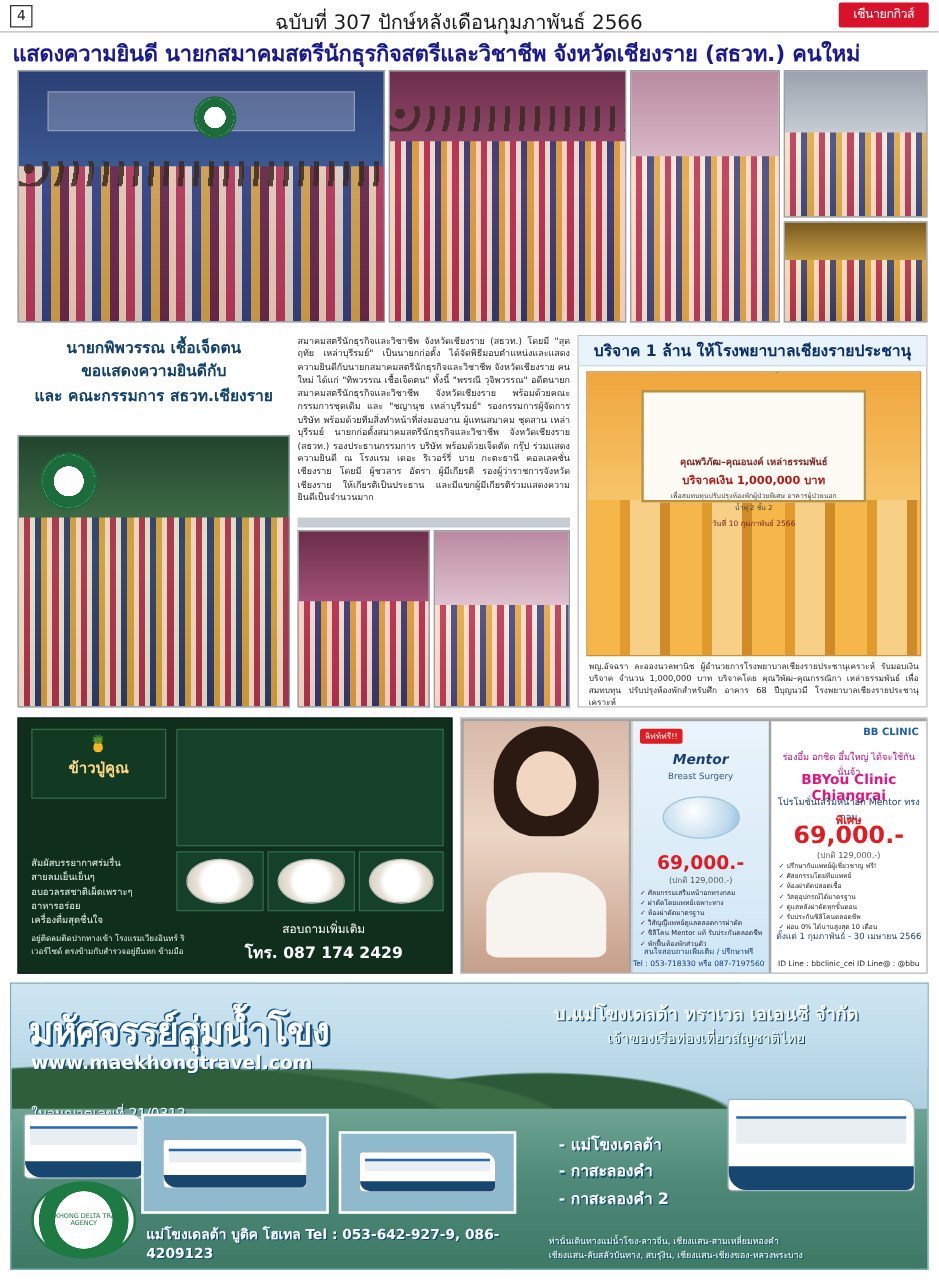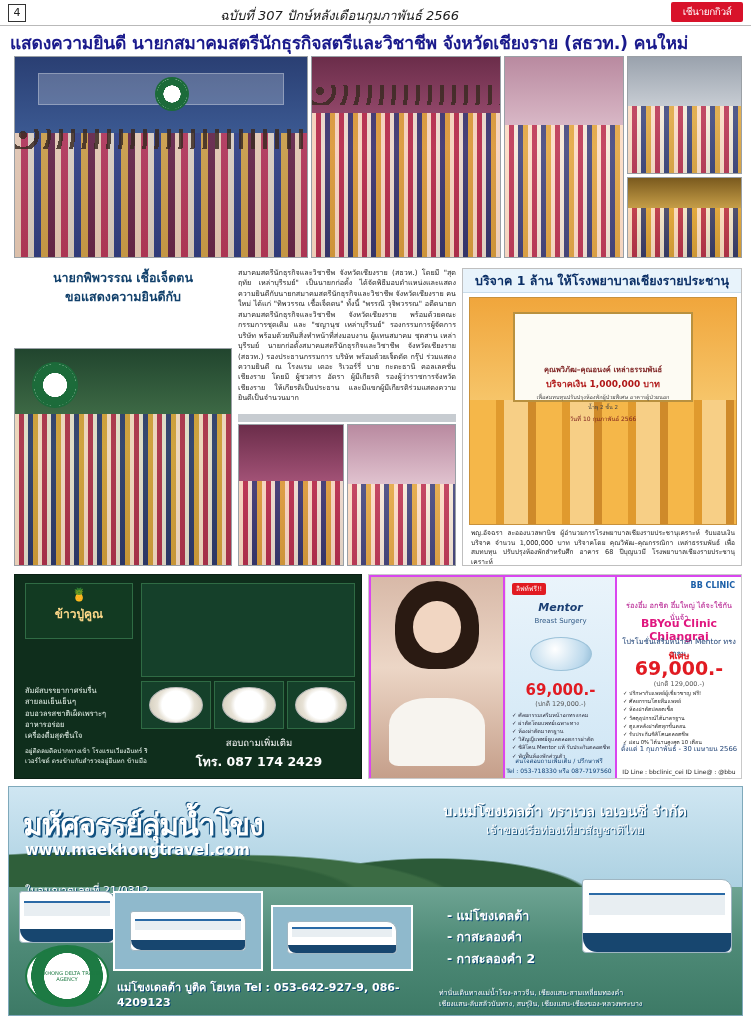--- a/index.html
+++ b/index.html
@@ -24,21 +24,21 @@
   }
   .page-number-box {
     position: absolute; left: 8px; top: 4px;
     width: 18px; height: 18px;
     border: 1px solid #333;
     font-size: 11px; line-height: 16px; text-align: center;
     color: #222;
   }
   .issue-line {
     position: absolute; left: 220px; top: 5px;
-    font-size: 13px; color: #1a1a1a; white-space: nowrap; font-style: italic;
+    font-size: 16px; color: #1a1a1a; white-space: nowrap;
   }
   .logo-box {
     position: absolute; right: 8px; top: 2px;
     width: 72px; height: 20px;
     background: #d8122a;
     color: #fff; font-size: 10px; line-height: 20px; text-align: center;
     border-radius: 2px;
     letter-spacing: -0.4px;
   }
 
@@ -180,21 +180,21 @@
   .rest-cta {
     position: absolute; left: 148px; top: 160px; width: 192px;
     text-align: center; color: #fff;
   }
   .rest-cta .l1 { font-size: 9.5px; }
   .rest-cta .l2 { font-size: 12.5px; font-weight: bold; margin-top: 2px; }
 
   
   .clinic-ad {
     position: absolute; left: 368px; top: 574px; width: 374px; height: 205px;
-    background: #d946ef; border: 1px solid #c9c9c9;
+    background: #a3a3a3; border: 1px solid #c9c9c9;
   }
   .clinic-model {
     position: absolute; left: 2px; top: 2px; width: 132px; height: 201px;
     background: linear-gradient(#d8b9a8 0%, #ecd6c6 45%, #c59f8a 100%);
     overflow: hidden;
   }
   .model-hair {
     position: absolute; left: 18%; top: 2%; width: 64%; height: 44%;
     background: #2a1a12; border-radius: 50% 50% 40% 40%;
   }
@@ -417,20 +417,21 @@
 
   <div class="photo" style="left:627px; top:177px; width:115px; height:81px;">
     <div class="ph-inner stage-gold">
       <div class="crowd fine" style="height:62%;"></div>
     </div>
   </div>
 
   <div class="congrats">
     <div>นายกพิพวรรณ  เชื้อเจ็ดตน</div>
     <div>ขอแสดงความยินดีกับ</div>
+    <div>และ คณะกรรมการ สธวท.เชียงราย</div>
   </div>
 
   <div class="photo" style="left:14px; top:348px; width:218px; height:218px;">
     <div class="ph-inner stage-green">
       <div class="seal" style="left:8%; top:6%; width:46px; height:46px;"></div>
       <div class="crowd fine" style="height:70%;"></div>
     </div>
   </div>
 
   <div class="body-text" style="position:absolute; left:238px; top:268px; width:218px; height:150px;">สมาคมสตรีนักธุรกิจและวิชาชีพ จังหวัดเชียงราย (สธวท.) โดยมี "สุดฤทัย เหล่าบุรีรมย์" เป็นนายกก่อตั้ง ได้จัดพิธีมอบตำแหน่งและแสดงความยินดีกับนายกสมาคมสตรีนักธุรกิจและวิชาชีพ จังหวัดเชียงราย คนใหม่ ได้แก่ "ทิพวรรณ เชื้อเจ็ดตน" ทั้งนี้ "พรรณี วุจิพวรรณ" อดีตนายกสมาคมสตรีนักธุรกิจและวิชาชีพ จังหวัดเชียงราย พร้อมด้วยคณะกรรมการชุดเดิม และ "ชญานุช เหล่าบุรีรมย์" รองกรรมการผู้จัดการ บริษัท พร้อมด้วยทีมสิ่งทำหน้าที่ส่งมอบงาน ผู้แทนสมาคม ชุดสาน เหล่าบุรีรมย์ นายกก่อตั้งสมาคมสตรีนักธุรกิจและวิชาชีพ จังหวัดเชียงราย (สธวท.) รองประธานกรรมการ บริษัท พร้อมด้วยเจ็ดตัด กรุ๊ป ร่วมแสดงความยินดี ณ โรงแรม เดอะ ริเวอร์รี่ บาย กะตะธานี คอลเลคชั่น เชียงราย โดยมี ผู้ชวสาร อัตรา ผู้มีเกียรติ รองผู้ว่าราชการจังหวัดเชียงราย ให้เกียรติเป็นประธาน และมีแขกผู้มีเกียรติร่วมแสดงความยินดีเป็นจำนวนมาก</div>

